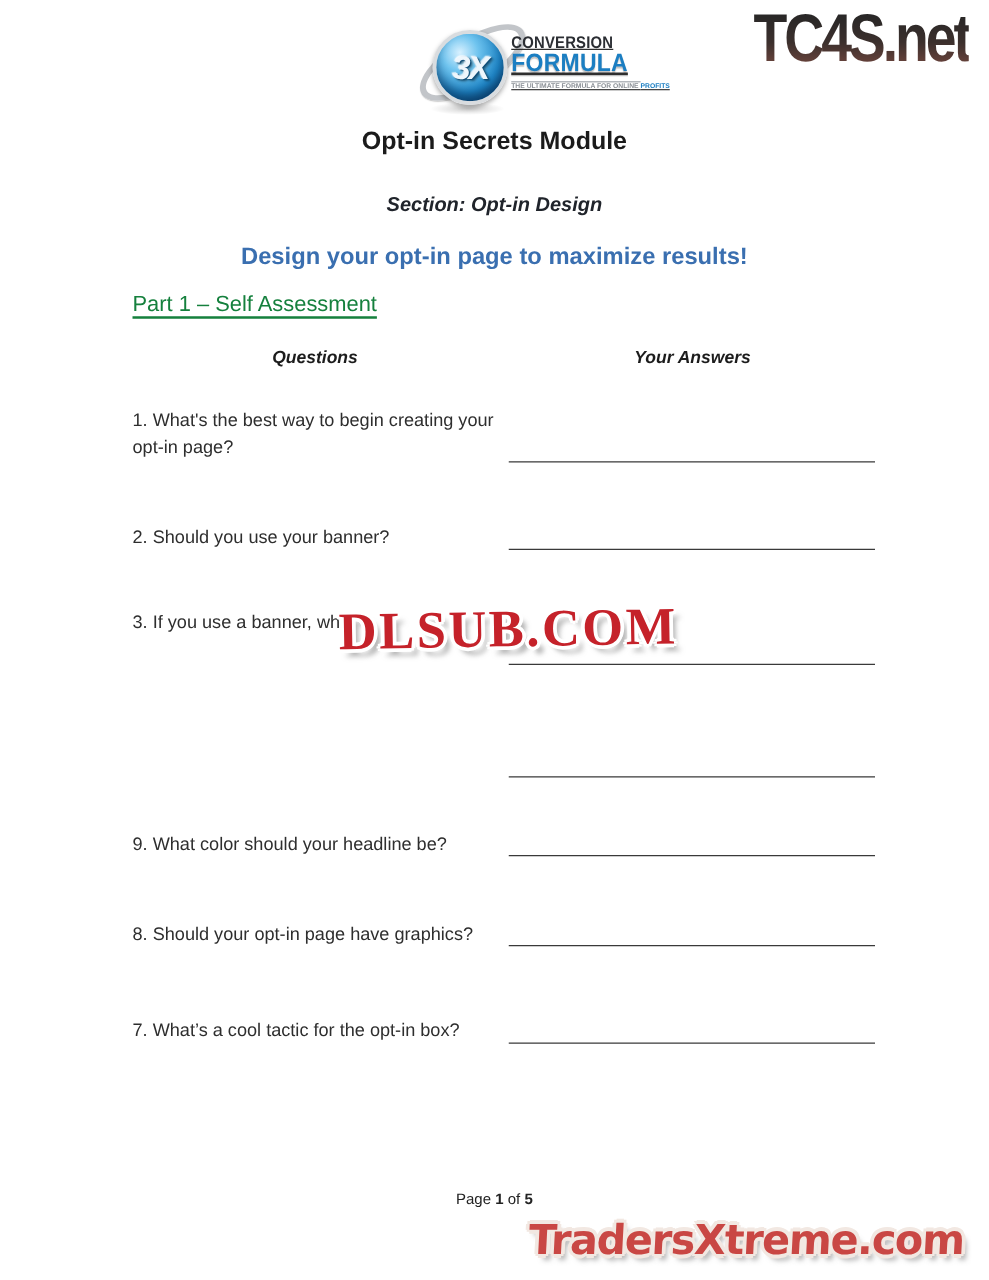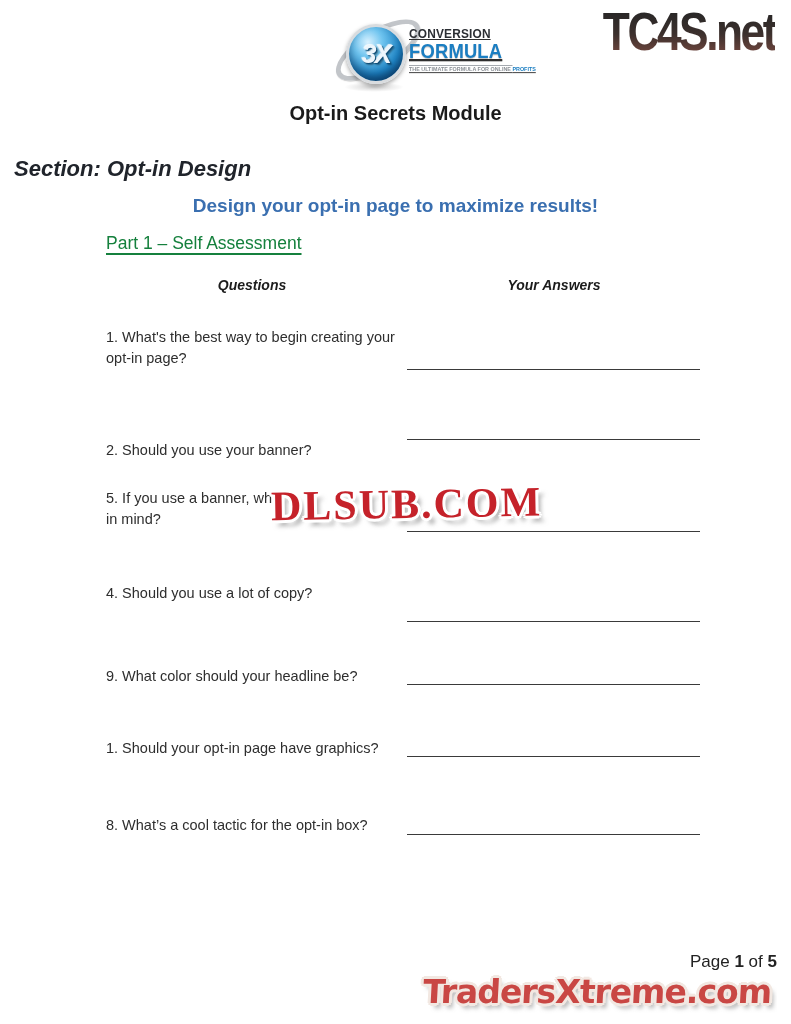--- a/index.html
+++ b/index.html
@@ -69,37 +69,37 @@
     font-family:"DejaVu Sans",sans-serif;font-weight:bold;font-size:33px;letter-spacing:-1px;
     color:#c94744;white-space:nowrap;transform:skewX(-3deg);
     text-shadow:
       -2px -2px 0 #f2e8e2, 2px -2px 0 #f2e8e2, -2px 2px 0 #f2e8e2, 2px 2px 0 #f2e8e2,
       -3px 0 0 #f2e8e2, 3px 0 0 #f2e8e2, 0 3px 0 #f2e8e2, 0 -3px 0 #f2e8e2,
       4px 5px 4px rgba(110,110,110,.5);
   }
   
   .title{position:absolute;top:102px;left:0;width:100%;text-align:center;
     font-size:20px;font-weight:bold;color:#1b1b1b;}
-  .section-heading{position:absolute;top:156px;left:0;width:100%;text-align:left;
-    font-size:22px;font-weight:bold;font-style:italic;color:#20242b;}
+  .section-heading{position:absolute;top:156px;left:0;width:100%;text-align:center;
+    font-size:16px;font-weight:bold;font-style:italic;color:#20242b;}
   .tagline{position:absolute;top:195px;left:0;width:100%;text-align:center;
     font-size:19px;font-weight:bold;color:#3a6fb0;}
   .part-heading{position:absolute;top:233px;left:92px;
     font-size:17.5px;color:#15803d;text-decoration:underline;
     text-underline-offset:4px;text-decoration-thickness:1.5px;}
   
   .colhead{position:absolute;top:277px;font-size:14px;font-weight:bold;font-style:italic;
     color:#1c1c1c;text-align:center;}
   .colhead.q{left:92px;width:292px;}
   .colhead.a{left:394px;width:292px;}
   .qtext{position:absolute;left:92px;width:314px;font-size:14.5px;line-height:21px;color:#2e2e2e;}
   .aline{position:absolute;left:393px;width:293px;height:0;border-top:1.6px solid #3a3a3a;}
   
-  .page-num{position:absolute;top:952px;left:0;width:100%;text-align:right;
-    font-size:17px;color:#222;}
+  .page-num{position:absolute;top:952px;left:0;width:100%;text-align:center;
+    font-size:12px;color:#222;}
   .page-num b{font-weight:bold;}
 </style>
 </head>
 <body>
 
 <div class="page">
 
   <div class="logo">
     <div class="logo-ring"></div>
     <div class="logo-orb-shadow"></div>
@@ -117,29 +117,27 @@
 
   <div class="title">Opt-in Secrets Module</div>
   <div class="section-heading">Section: Opt-in Design</div>
   <div class="tagline">Design your opt-in page to maximize results!</div>
   <div class="part-heading">Part 1 – Self Assessment</div>
 
   <div class="colhead a">Your Answers</div>
   <div class="colhead q">Questions</div>
 
   <div class="qtext" style="top:327px">1. What's the best way to begin creating your opt-in page?</div>
-  <div class="qtext" style="top:440px">2. Should you use your banner?</div>
+  <div class="qtext" style="top:420px">2. Should you use your banner?</div>
   <div class="qtext" style="top:488px">
-      <span style="display:block">5. If you use a banner, wh</span>
-      <span style="display:block">in mind?</span>
+      <span style="display:block">3. If you use a banner, wh</span>
     </div>
-  <div class="qtext" style="top:583px">4. Should you use a lot of copy?</div>
   <div class="qtext" style="top:666px">9. What color should your headline be?</div>
-  <div class="qtext" style="top:738px">1. Should your opt-in page have graphics?</div>
-  <div class="qtext" style="top:815px">8. What’s a cool tactic for the opt-in box?</div>
+  <div class="qtext" style="top:738px">8. Should your opt-in page have graphics?</div>
+  <div class="qtext" style="top:815px">7. What’s a cool tactic for the opt-in box?</div>
 
   <div class="aline" style="top:369px"></div>
   <div class="aline" style="top:439px"></div>
   <div class="aline" style="top:531px"></div>
   <div class="aline" style="top:621px"></div>
   <div class="aline" style="top:684px"></div>
   <div class="aline" style="top:756px"></div>
   <div class="aline" style="top:834px"></div>
 
   <div class="wm-dlsub">DLSUB.COM</div>

